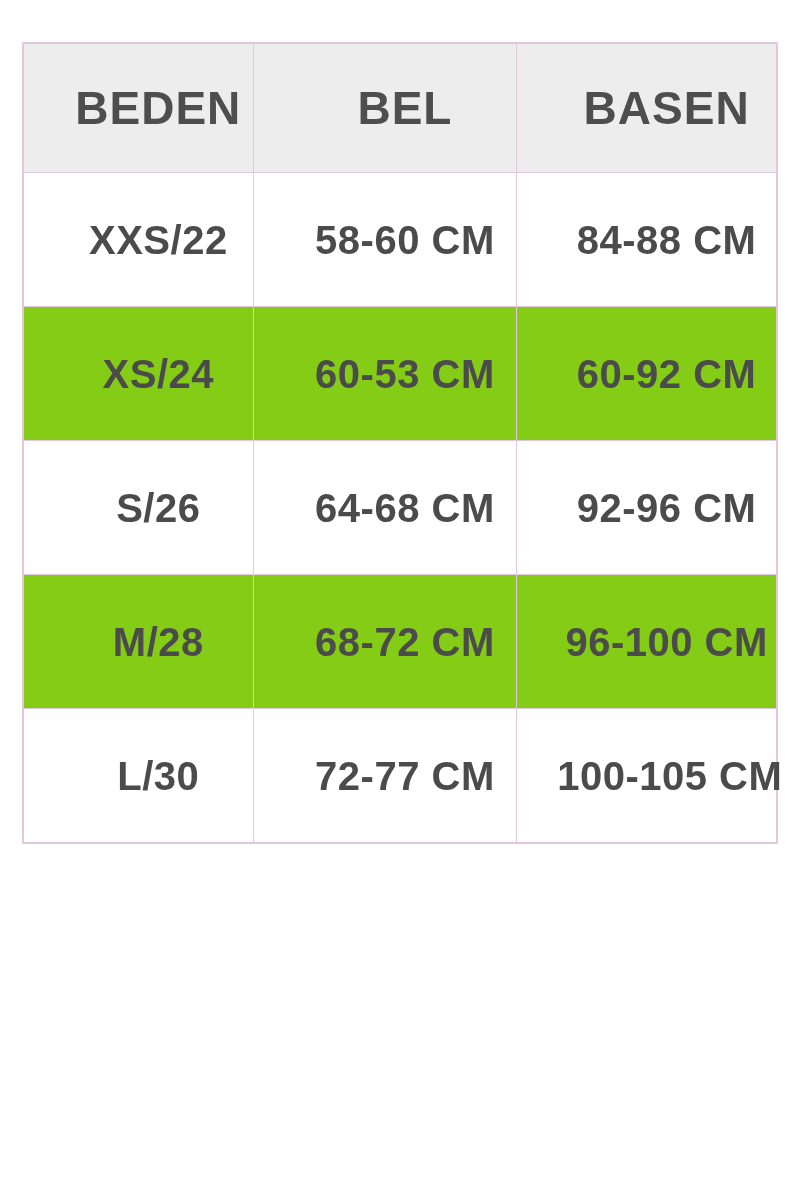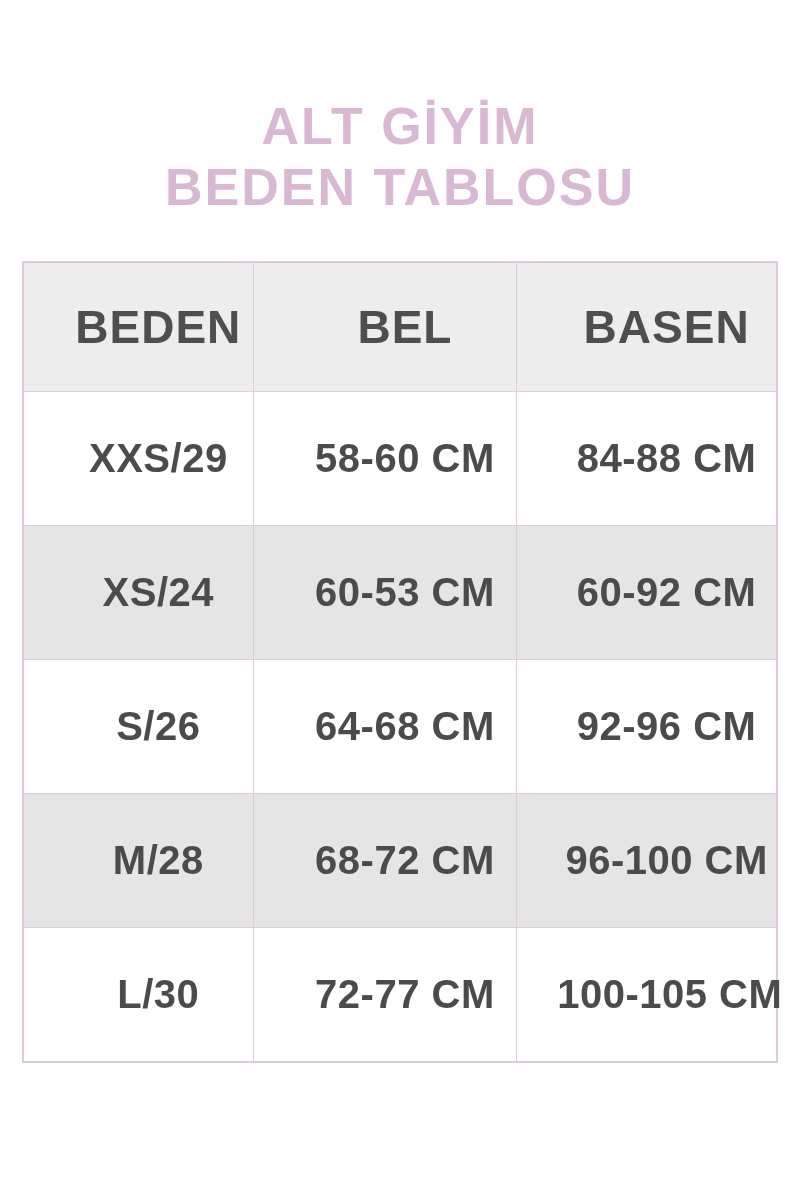--- a/index.html
+++ b/index.html
@@ -80,38 +80,34 @@
     height: 133px;
     font-size: 40px;
     letter-spacing: 0.5px;
     color: #4b4b4b;
   }
 
   table.size-table tbody tr.odd td {
     background: #ffffff;
   }
   table.size-table tbody tr.even td {
-    background: #e5e5e5;
+    background: #84cc16;
   }
 
   .cell-inner {
     display: block;
     line-height: 1;
     margin-left: 40px;
   }
 </style>
 </head>
 <body>
 
 <div class="page">
 
-  <div class="title-block">
-    <div class="title-line line1">ALT GİYİM</div>
-    <div class="title-line line2">BEDEN TABLOSU</div>
-  </div>
 
   <div class="table-wrap">
     <table class="size-table">
       <colgroup>
         <col class="c1">
         <col class="c2">
         <col class="c3">
       </colgroup>
       <thead>
         <tr>
@@ -122,21 +118,21 @@
               <span class="cell-inner">BEL</span>
             </th>
           <th>
               <span class="cell-inner">BASEN</span>
             </th>
         </tr>
       </thead>
       <tbody>
         <tr class="odd">
           <td>
-              <span class="cell-inner">XXS/29</span>
+              <span class="cell-inner">XXS/22</span>
             </td>
           <td>
               <span class="cell-inner">58-60 CM</span>
             </td>
           <td>
               <span class="cell-inner">84-88 CM</span>
             </td>
         </tr>
         <tr class="even">
           <td>

